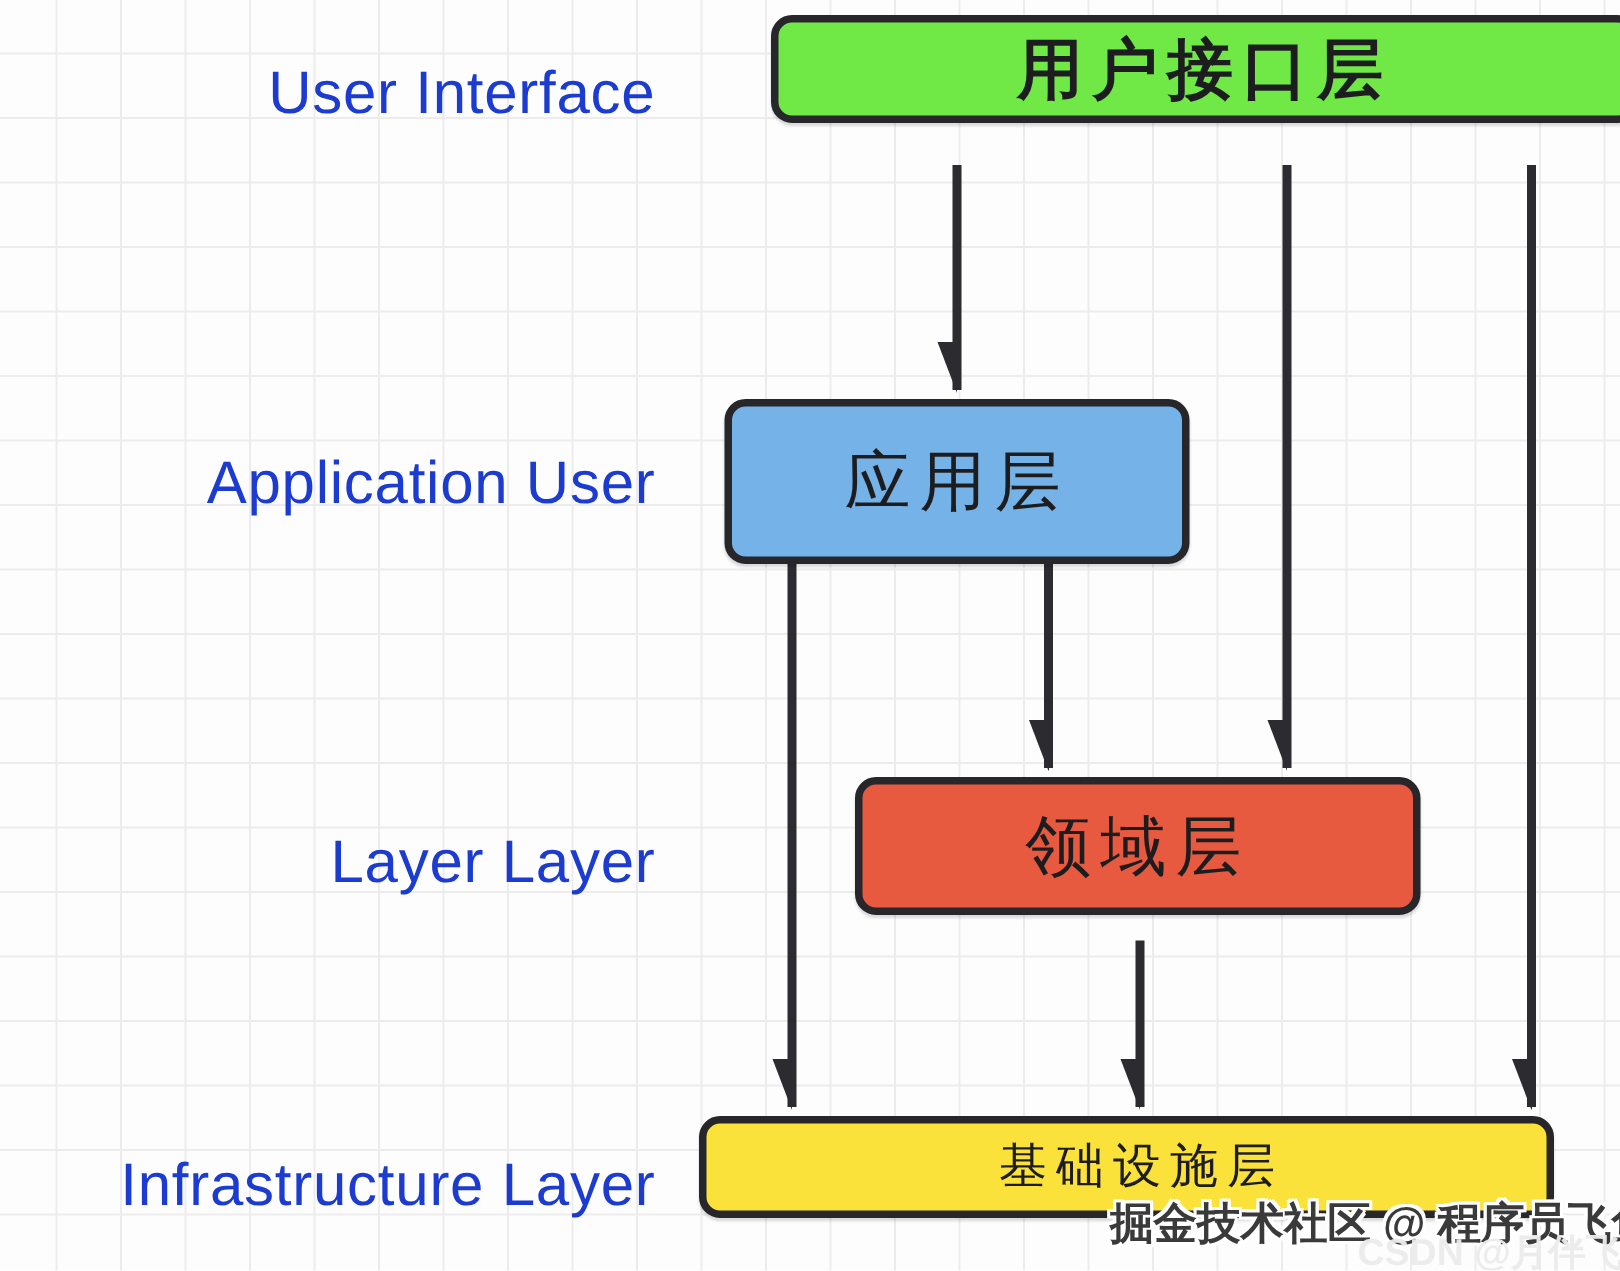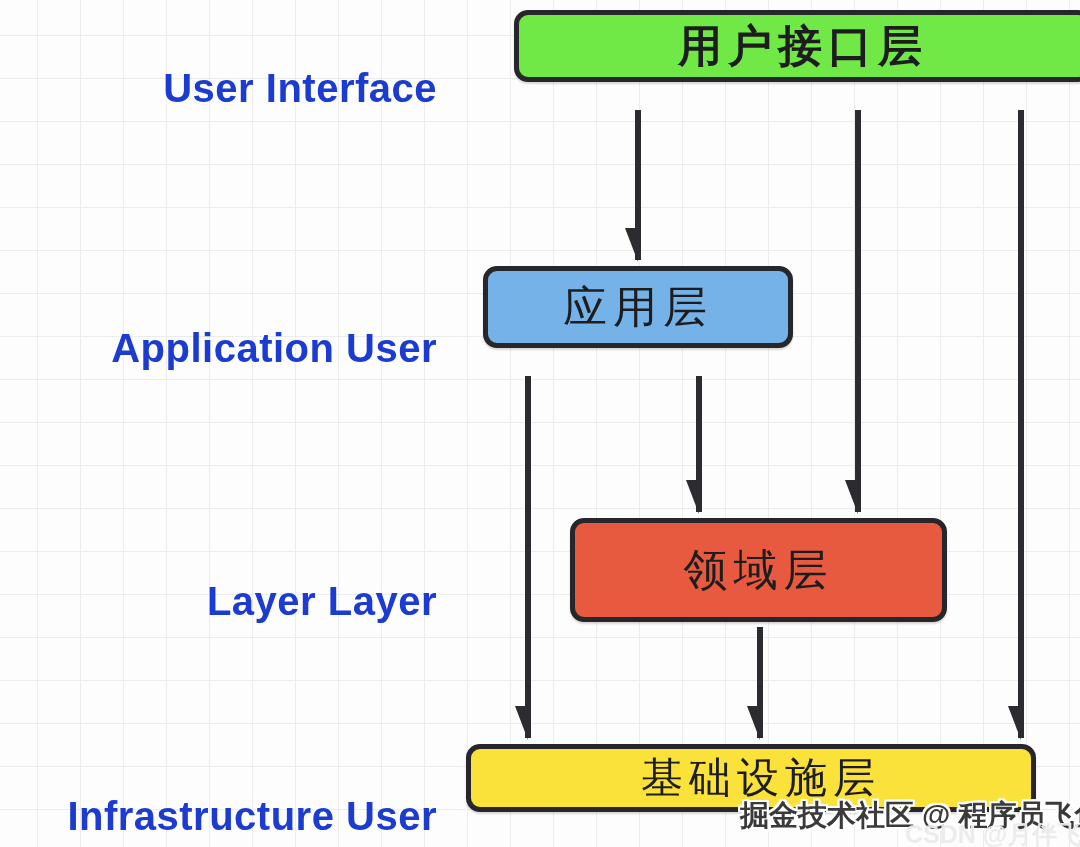--- a/index.html
+++ b/index.html
@@ -17,43 +17,42 @@
       linear-gradient(90deg, #ececec 1px, transparent 1px);
     background-size:43px 43px;
     background-position:-6px -8px;
   }
   .side-label{
     position:absolute;
     left:0;
     width:437px;
     text-align:right;
     font-size:40px;
-    font-weight:bold;
+    font-weight:normal;
     color:#1c3bd0;
     letter-spacing:0.5px;
     white-space:nowrap;
-    margin-top:26px;
   }
   .layer-box{
     position:absolute;
     box-sizing:border-box;
     border:5px solid #26262b;
     border-radius:14px;
     display:flex;
     align-items:center;
     justify-content:center;
     color:#1d1d1f;
     font-size:44px;
     letter-spacing:6px;
     box-shadow:0 2px 2px rgba(0,0,0,0.15);
   }
   #box-ui            {left:514px; top:10px;  width:578px; height:72px;font-weight:bold;}
-  #box-application   {left:483px; top:266px; width:310px; height:82px;}
-  #box-domain        {left:570px; top:518px; width:377px; height:104px;}
-  #box-infrastructure{left:466px; top:744px; width:570px; height:68px; font-size:42px;padding-left:20px;}
+  #box-application   {left:483px; top:266px; width:310px; height:110px;}
+  #box-domain        {left:570px; top:518px; width:377px; height:92px;}
+  #box-infrastructure{left:466px; top:744px; width:570px; height:68px; font-size:32px;padding-left:20px;}
   svg.arrows{
     position:absolute;
     left:0;top:0;
     width:1080px;height:847px;
     pointer-events:none;
   }
   svg.arrows line{
     stroke:#2b2b30;
     stroke-width:6;
   }
@@ -80,21 +79,21 @@
   }
 </style>
 </head>
 <body>
 
 <div class="canvas">
 
   <div class="side-label" style="top:40px;">User Interface</div>
   <div class="side-label" style="top:300px;">Application User</div>
   <div class="side-label" style="top:553px;">Layer Layer</div>
-  <div class="side-label" style="top:768px;">Infrastructure User</div>
+  <div class="side-label" style="top:768px;">Infrastructure Layer</div>
 
   <svg class="arrows" viewBox="0 0 1080 847">
     <defs>
       <marker id="arrowhead" markerUnits="userSpaceOnUse" markerWidth="40" markerHeight="30" refX="32" refY="0" orient="auto">
         <path d="M0,-13 L34,0 L0,13 Z" fill="#2b2b30"></path>
       </marker>
     </defs>
     <line x1="638" y1="110" x2="638" y2="260" marker-end="url(#arrowhead)"></line>
     <line x1="858" y1="110" x2="858" y2="512" marker-end="url(#arrowhead)"></line>
     <line x1="1021" y1="110" x2="1021" y2="738" marker-end="url(#arrowhead)"></line>

